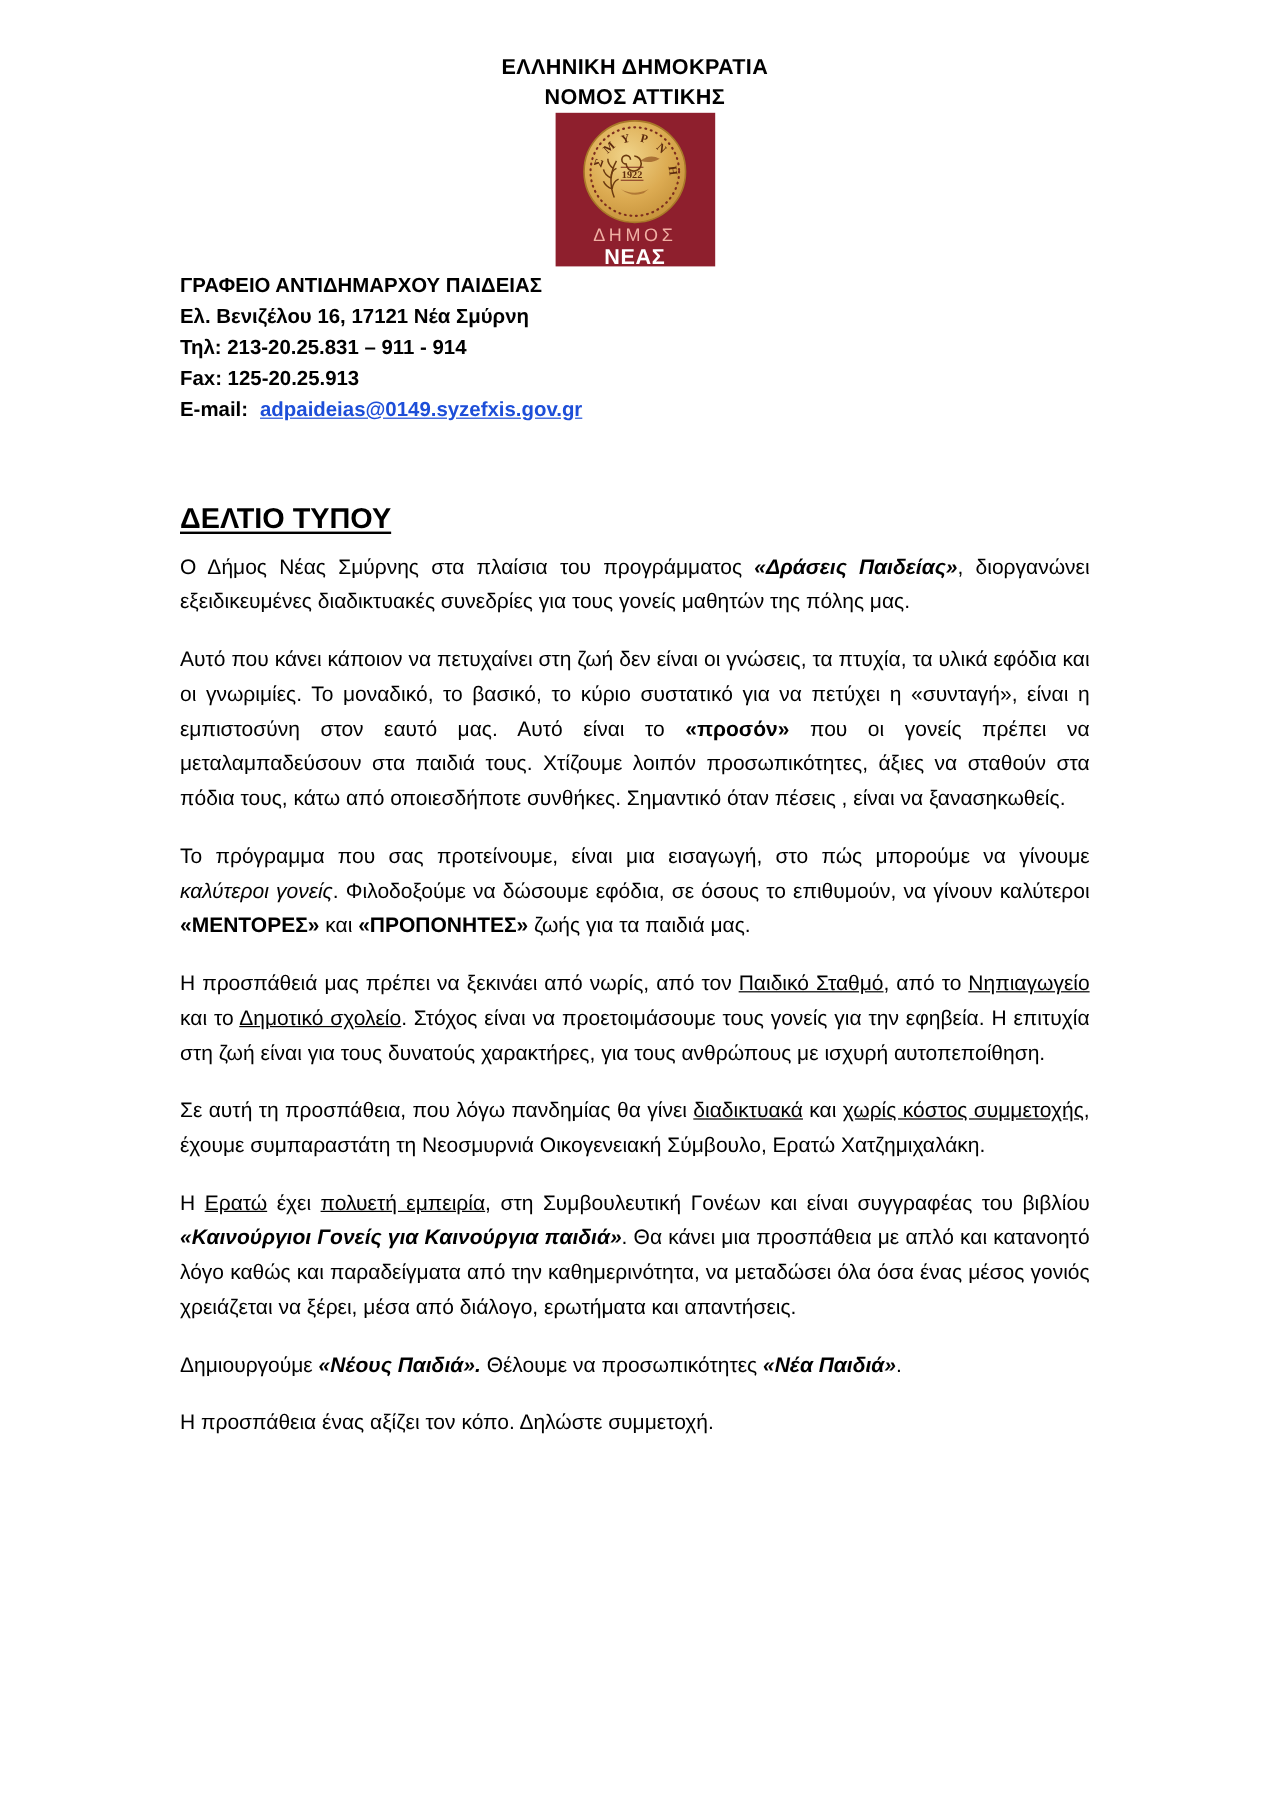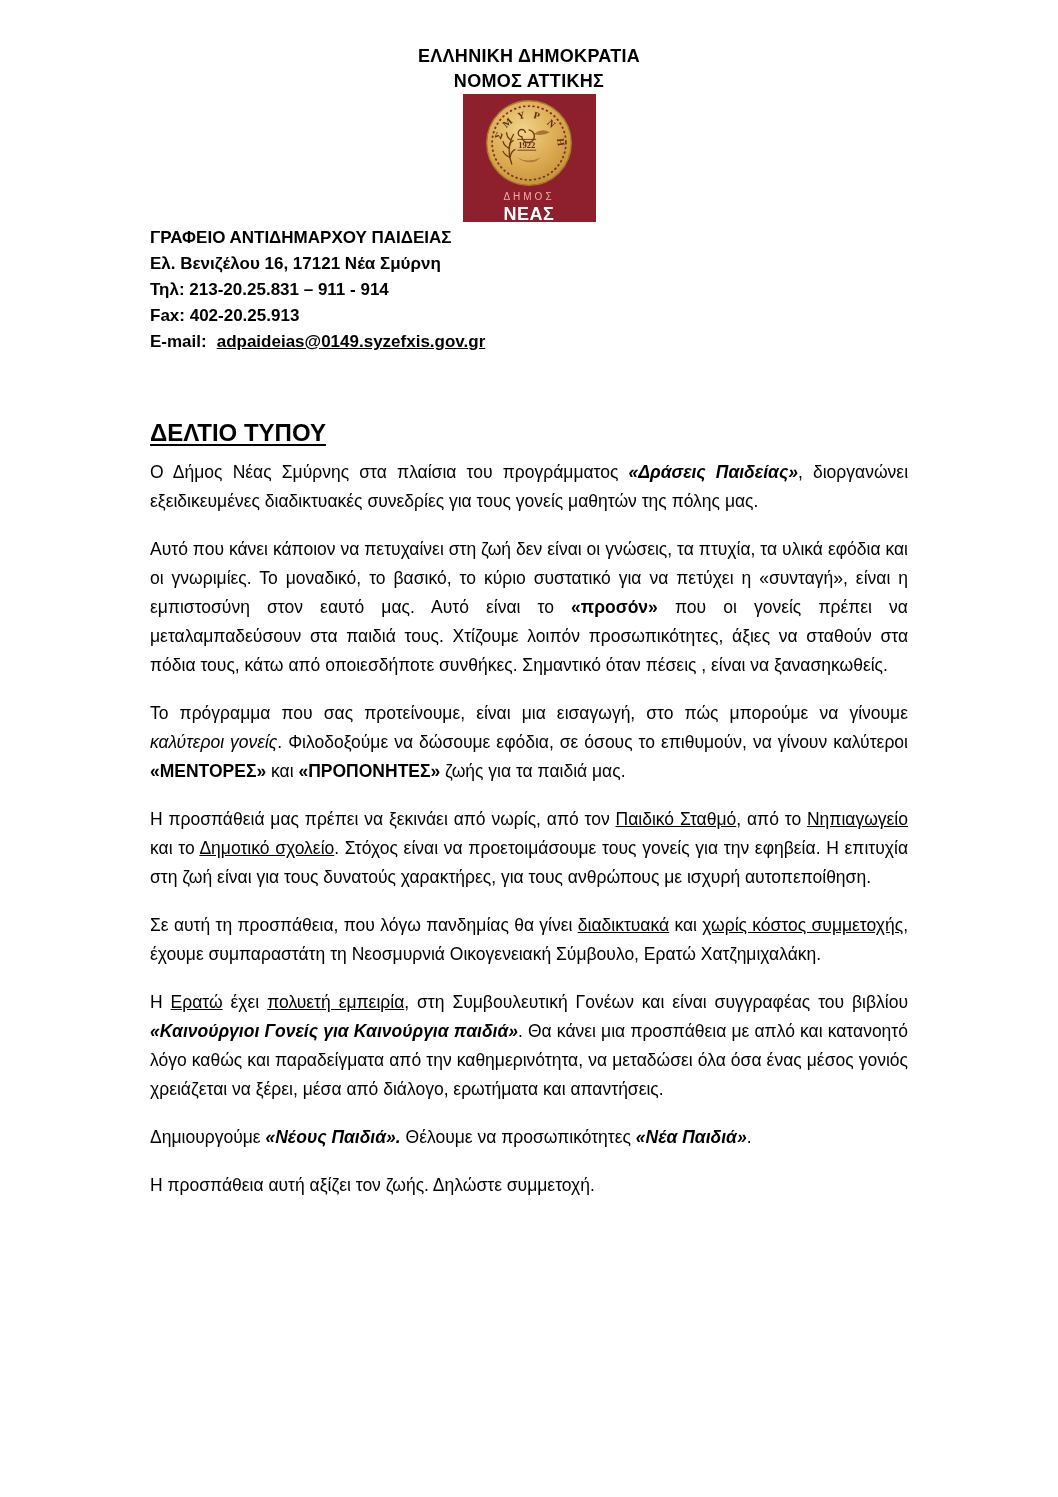--- a/index.html
+++ b/index.html
@@ -8,21 +8,21 @@
     font-family:"Liberation Sans","DejaVu Sans",sans-serif;color:#000;
   }
   .gov-header{padding-top:44px;text-align:center;font-weight:bold;font-size:18px;line-height:25px;letter-spacing:.3px;}
   .logo{
     width:133px;height:128px;margin:0 auto;box-sizing:border-box;
     padding-top:4px;text-align:center;background:#8e1f2d;
   }
   .coin{width:90px;height:90px;display:block;margin:0 auto;}
   .coin-letter{font-size:11px;font-weight:bold;fill:#5d2a0e;text-anchor:middle;font-family:"Liberation Serif","DejaVu Serif",serif;}
   .coin-year{font-size:9.5px;font-weight:bold;fill:#5d2a0e;text-anchor:middle;font-family:"Liberation Serif","DejaVu Serif",serif;}
-  .logo-l1{color:#f0b0a4;font-size:10px;line-height:16px;letter-spacing:3px;margin-top:1px;}
+  .logo-l1{color:#f0b0a4;font-size:15px;line-height:16px;letter-spacing:3px;margin-top:1px;}
   .logo-l2{color:#fff;font-weight:bold;font-size:18px;line-height:19px;letter-spacing:.5px;}
   .contact{margin:3px 150px 0 150px;font-weight:bold;font-size:17px;line-height:26px;}
   .email-line a{font-weight:bold;text-decoration:underline;margin-left:10px;cursor:pointer;}
   .title{margin:63px 150px 10px 150px;font-size:24px;line-height:30px;font-weight:bold;}
   .title-inner{text-decoration:underline;text-underline-offset:3px;}
   .bodytext{margin:0 150px;font-size:17.5px;line-height:29px;text-align:justify;}
   .bodytext p{margin:0 0 19px 0;}
   .b{font-weight:bold;} .i{font-style:italic;} .u{text-decoration:underline;}
 </style>
 </head>
@@ -69,34 +69,34 @@
         </g>
     </svg>
     <div class="logo-l1" style="color: rgb(240, 176, 164);">ΔΗΜΟΣ</div>
     <div class="logo-l2" style="color: rgb(255, 255, 255);">ΝΕΑΣ ΣΜΥΡΝΗΣ</div>
   </div>
 
   <div class="contact">
     <div>ΓΡΑΦΕΙΟ ΑΝΤΙΔΗΜΑΡΧΟΥ ΠΑΙΔΕΙΑΣ</div>
     <div>Ελ. Βενιζέλου 16, 17121 Νέα Σμύρνη</div>
     <div>Τηλ: 213-20.25.831 – 911 - 914</div>
-    <div>Fax: 402-20.25.913</div>
+    <div>Fax: 125-20.25.913</div>
     <div class="email-line">
-      <span>E-mail:</span><a class="email-link" style="color: #000000;">adpaideias@0149.syzefxis.gov.gr</a>
+      <span>E-mail:</span><a class="email-link" style="color: #1d4ed8;">adpaideias@0149.syzefxis.gov.gr</a>
     </div>
   </div>
 
   <h1 class="title">
     <span class="title-inner">ΔΕΛΤΙΟ ΤΥΠΟΥ</span>
   </h1>
 
   <div class="bodytext">
       <p><span>Ο Δήμος Νέας Σμύρνης στα πλαίσια του προγράμματος </span><span class="b i">«Δράσεις Παιδείας»</span><span>, διοργανώνει εξειδικευμένες διαδικτυακές συνεδρίες για τους γονείς μαθητών της πόλης μας.</span></p>
       <p><span>Αυτό που κάνει κάποιον να πετυχαίνει στη ζωή δεν είναι οι γνώσεις, τα πτυχία, τα υλικά εφόδια και οι γνωριμίες. Το μοναδικό, το βασικό, το κύριο συστατικό για να πετύχει η «συνταγή», είναι η εμπιστοσύνη στον εαυτό μας. Αυτό είναι το </span><span class="b">«προσόν»</span><span> που οι γονείς πρέπει να μεταλαμπαδεύσουν στα παιδιά τους. Χτίζουμε λοιπόν προσωπικότητες, άξιες να σταθούν στα πόδια τους, κάτω από οποιεσδήποτε συνθήκες. Σημαντικό όταν πέσεις , είναι να ξανασηκωθείς.</span></p>
       <p><span>Το πρόγραμμα που σας προτείνουμε, είναι μια εισαγωγή, στο πώς μπορούμε να γίνουμε </span><span class="i">καλύτεροι γονείς</span><span>. Φιλοδοξούμε να δώσουμε εφόδια, σε όσους το επιθυμούν, να γίνουν καλύτεροι </span><span class="b">«ΜΕΝΤΟΡΕΣ»</span><span> και </span><span class="b">«ΠΡΟΠΟΝΗΤΕΣ»</span><span> ζωής για τα παιδιά μας.</span></p>
       <p><span>Η προσπάθειά μας πρέπει να ξεκινάει από νωρίς, από τον </span><span class="u">Παιδικό Σταθμό</span><span>, από το </span><span class="u">Νηπιαγωγείο</span><span> και το </span><span class="u">Δημοτικό σχολείο</span><span>. Στόχος είναι να προετοιμάσουμε τους γονείς για την εφηβεία. Η επιτυχία στη ζωή είναι για τους δυνατούς χαρακτήρες, για τους ανθρώπους με ισχυρή αυτοπεποίθηση.</span></p>
       <p><span>Σε αυτή τη προσπάθεια, που λόγω πανδημίας θα γίνει </span><span class="u">διαδικτυακά</span><span> και </span><span class="u">χωρίς κόστος συμμετοχής</span><span>, έχουμε συμπαραστάτη τη Νεοσμυρνιά Οικογενειακή Σύμβουλο, Ερατώ Χατζημιχαλάκη.</span></p>
       <p><span>Η </span><span class="u">Ερατώ</span><span> έχει </span><span class="u">πολυετή εμπειρία</span><span>, στη Συμβουλευτική Γονέων και είναι συγγραφέας του βιβλίου </span><span class="b i">«Καινούργιοι Γονείς για Καινούργια παιδιά»</span><span>. Θα κάνει μια προσπάθεια με απλό και κατανοητό λόγο καθώς και παραδείγματα από την καθημερινότητα, να μεταδώσει όλα όσα ένας μέσος γονιός χρειάζεται να ξέρει, μέσα από διάλογο, ερωτήματα και απαντήσεις.</span></p>
       <p><span>Δημιουργούμε </span><span class="b i">«Νέους Παιδιά».</span><span> Θέλουμε να προσωπικότητες </span><span class="b i">«Νέα Παιδιά»</span><span>.</span></p>
-      <p><span>Η προσπάθεια αυτή αξίζει τον ζωής. Δηλώστε συμμετοχή.</span></p>
+      <p><span>Η προσπάθεια ένας αξίζει τον κόπο. Δηλώστε συμμετοχή.</span></p>
     </div>
 
 </div>
 
 </body></html>

